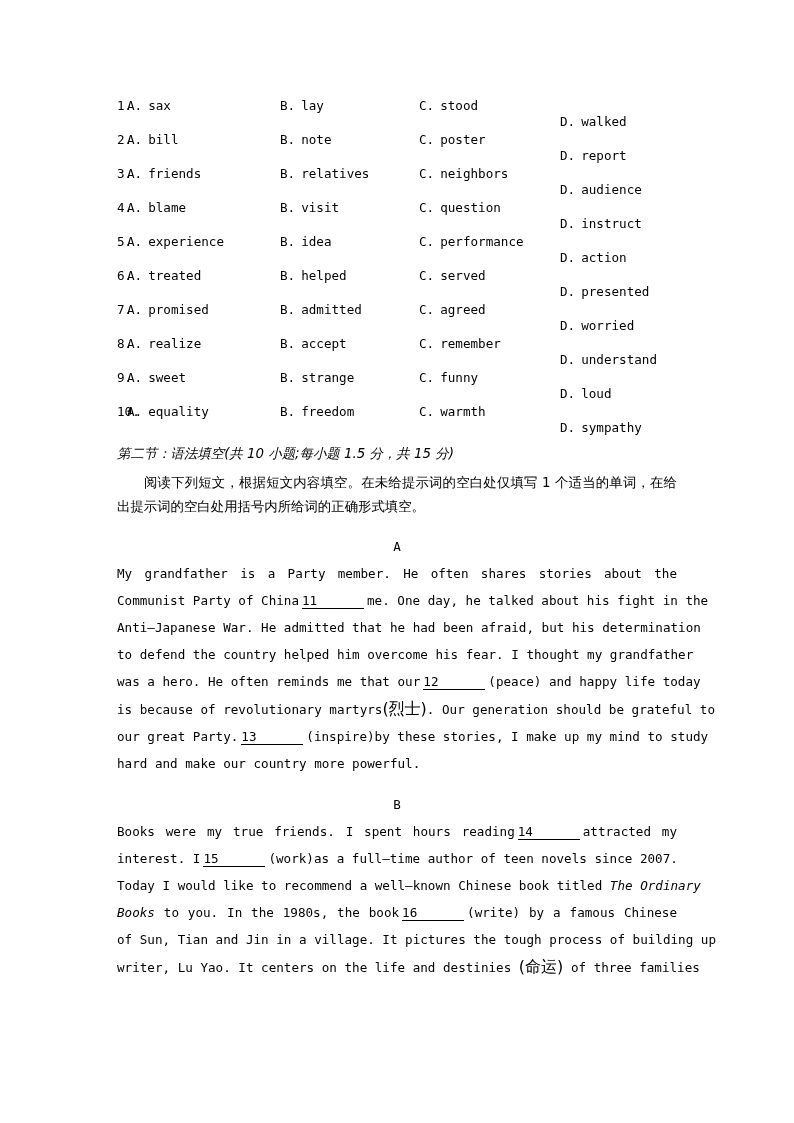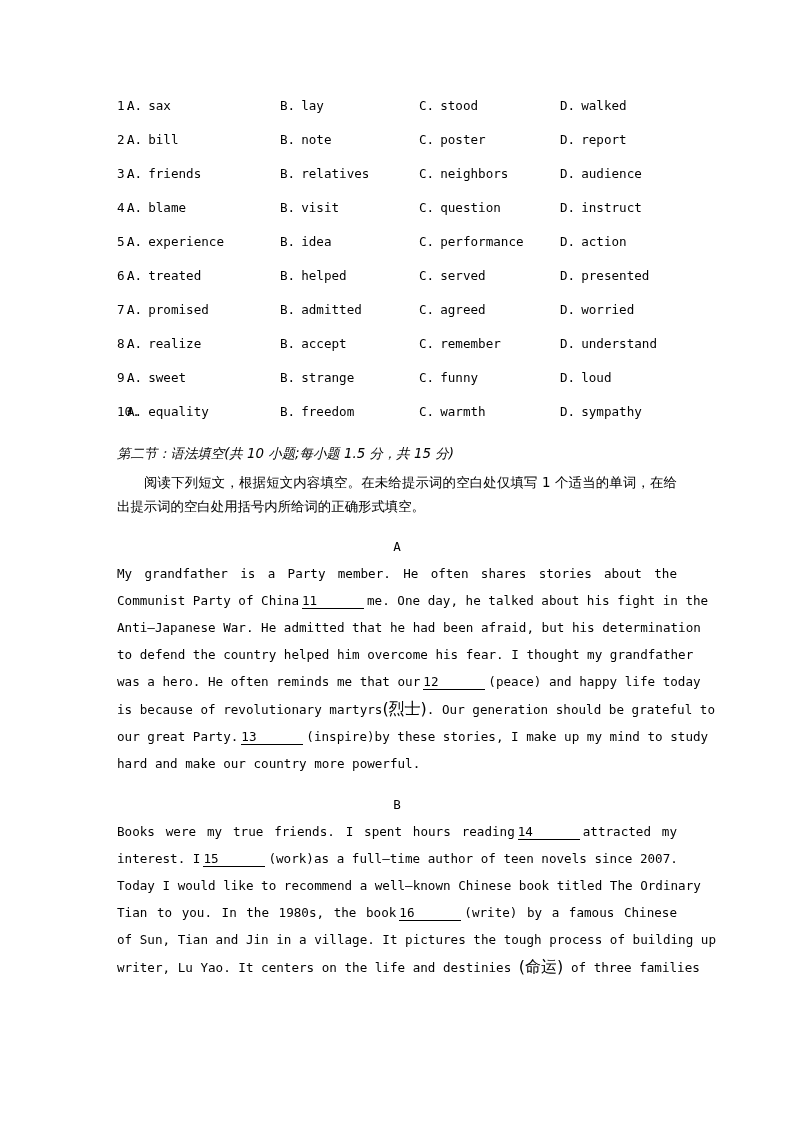--- a/index.html
+++ b/index.html
@@ -40,21 +40,21 @@
     width: 26px;
     text-align: left;
   }
   .mc-opt {
     position: absolute;
     top: 0;
   }
   .mc-opt.col-a { left: 10px; }
   .mc-opt.col-b { left: 163px; }
   .mc-opt.col-c { left: 302px; }
-  .mc-opt.col-d { left: 443px; }
+  .mc-opt.col-d { left: 443px; margin-top: 16px; }
   .mc-letter { margin-right: 6px; }
 
   
   .cn-heading {
     font-family: "DejaVu Sans", "Liberation Sans", sans-serif;
     font-size: 13.4px;
     line-height: 23px;
     margin-top: 4px;
     white-space: nowrap;
     font-style: italic;
@@ -96,20 +96,21 @@
   .blank {
     display: inline-block;
     border-bottom: 1.2px solid #000;
     min-width: 62px;
     text-align: center;
     line-height: 14px;
     margin: 0 3px;
     vertical-align: baseline;
   }
   .title-italic {
+    font-style: italic;
   }
   .cn-inline {
     font-family: "DejaVu Sans", "Liberation Sans", sans-serif;
     font-size: 16px;
   }
 </style>
 </head>
 <body>
 
 <div class="page">
@@ -201,18 +202,18 @@
       <span class="pline"><span>is because of revolutionary martyrs</span><span class="cn-inline">(烈士)</span><span>. Our generation should be grateful to</span></span>
       <span class="pline"><span>our great Party.</span><span class="blank">13</span><span>(inspire)by these stories, I make up my mind to study</span></span>
       <span class="pline last"><span>hard and make our country more powerful.</span></span>
     </div>
 
   <div class="passage-label">B</div>
   <div class="passage">
       <span class="pline"><span>Books were my true friends. I spent hours reading</span><span class="blank">14</span><span>attracted my</span></span>
       <span class="pline"><span>interest. I</span><span class="blank">15</span><span>(work)as a full—time author of teen novels since 2007.</span></span>
       <span class="pline"><span>Today I would like to recommend a well—known Chinese book titled </span><span class="title-italic">The Ordinary</span></span>
-      <span class="pline"><span class="title-italic">Tian</span><span> to you. In the 1980s, the book</span><span class="blank">16</span><span>(write) by a famous Chinese</span></span>
+      <span class="pline"><span class="title-italic">Books</span><span> to you. In the 1980s, the book</span><span class="blank">16</span><span>(write) by a famous Chinese</span></span>
       <span class="pline"><span>of Sun, Tian and Jin in a village. It pictures the tough process of building up</span></span>
       <span class="pline"><span>writer, Lu Yao. It centers on the life and destinies </span><span class="cn-inline">(命运)</span><span> of three families</span></span>
     </div>
 
 </div>
 
 </body></html>

